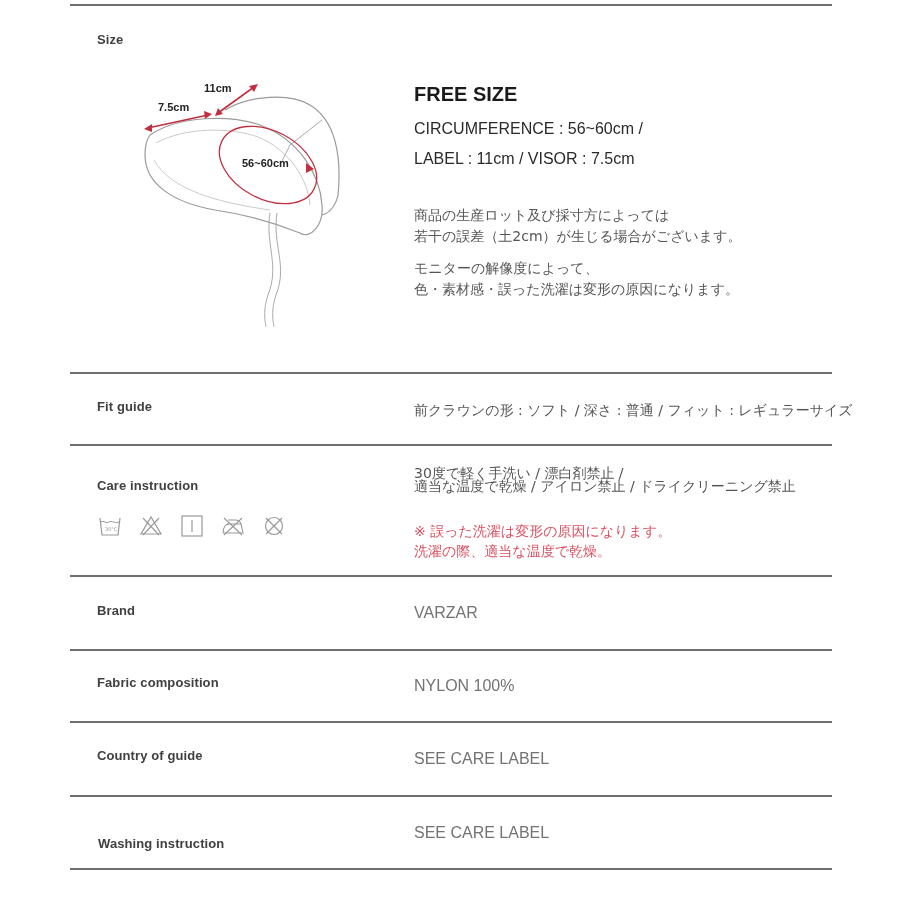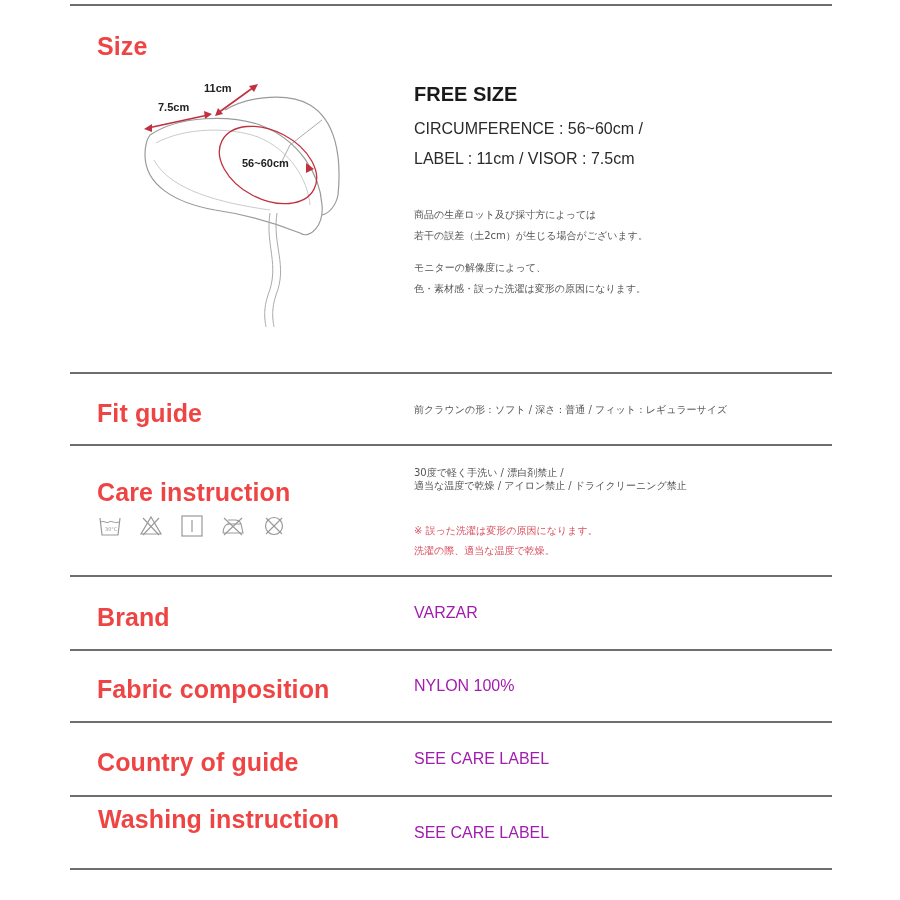--- a/index.html
+++ b/index.html
@@ -1,21 +1,21 @@
 <!DOCTYPE html>
 <html><head>
   <meta charset="utf-8">
   <style>
     * { box-sizing: border-box; margin: 0; padding: 0; }
     html, body { width: 900px; height: 900px; background: #ffffff; overflow: hidden; }
     body { position: relative; font-family: "Liberation Sans", "DejaVu Sans", sans-serif; color: #1a1a1a; }
     .hline { position: absolute; left: 70px; width: 762px; height: 2px; background: #6e6e6e; }
-    .label { position: absolute; left: 97px; font-weight: bold; font-size: 25px; color: #ef4444; letter-spacing: 0.1px; }
-    .value { position: absolute; left: 414px; font-size: 16px; color: #a21caf; }
-    .jp { position: absolute; left: 414px; font-family: "DejaVu Sans", sans-serif; font-size: 10px; color: #555; line-height: 20px; white-space: nowrap; }
+    .label { position: absolute; left: 97px; font-weight: bold; font-size: 13px; color: #404040; letter-spacing: 0.1px; }
+    .value { position: absolute; left: 414px; font-size: 16px; color: #737373; }
+    .jp { position: absolute; left: 414px; font-family: "DejaVu Sans", sans-serif; font-size: 14px; color: #555; line-height: 20px; white-space: nowrap; }
     .jp-red { color: #d9505f; }
     .free-size { position: absolute; left: 414px; top: 83px; font-weight: bold; font-size: 20px; color: #1a1a1a; }
     .spec { position: absolute; left: 414px; font-size: 16px; color: #2a2a2a; }
     .care-icons { position: absolute; left: 97px; top: 513px; display: flex; gap: 15px; }
     .care-icons svg { width: 26px; height: 26px; }
     .diagram { position: absolute; left: 130px; top: 65px; width: 220px; height: 275px; }
     .diagram text { font-family: "Liberation Sans", sans-serif; font-weight: bold; font-size: 11px; fill: #222; }
   </style>
 </head>
 <body>
@@ -120,15 +120,15 @@
   <div class="label" style="top:675px;">Fabric composition</div>
   <div class="value" style="top:677px;">NYLON 100%</div>
 </section>
 
 <section>
   <div class="label" style="top:748px;">Country of guide</div>
   <div class="value" style="top:750px;">SEE CARE LABEL</div>
 </section>
 
 <section>
-  <div class="label" style="top:805px; left:98px;">Washing instruction</div>
+  <div class="label" style="top:836px; left:98px;">Washing instruction</div>
   <div class="value" style="top:824px;">SEE CARE LABEL</div>
 </section>
 
 </body></html>

